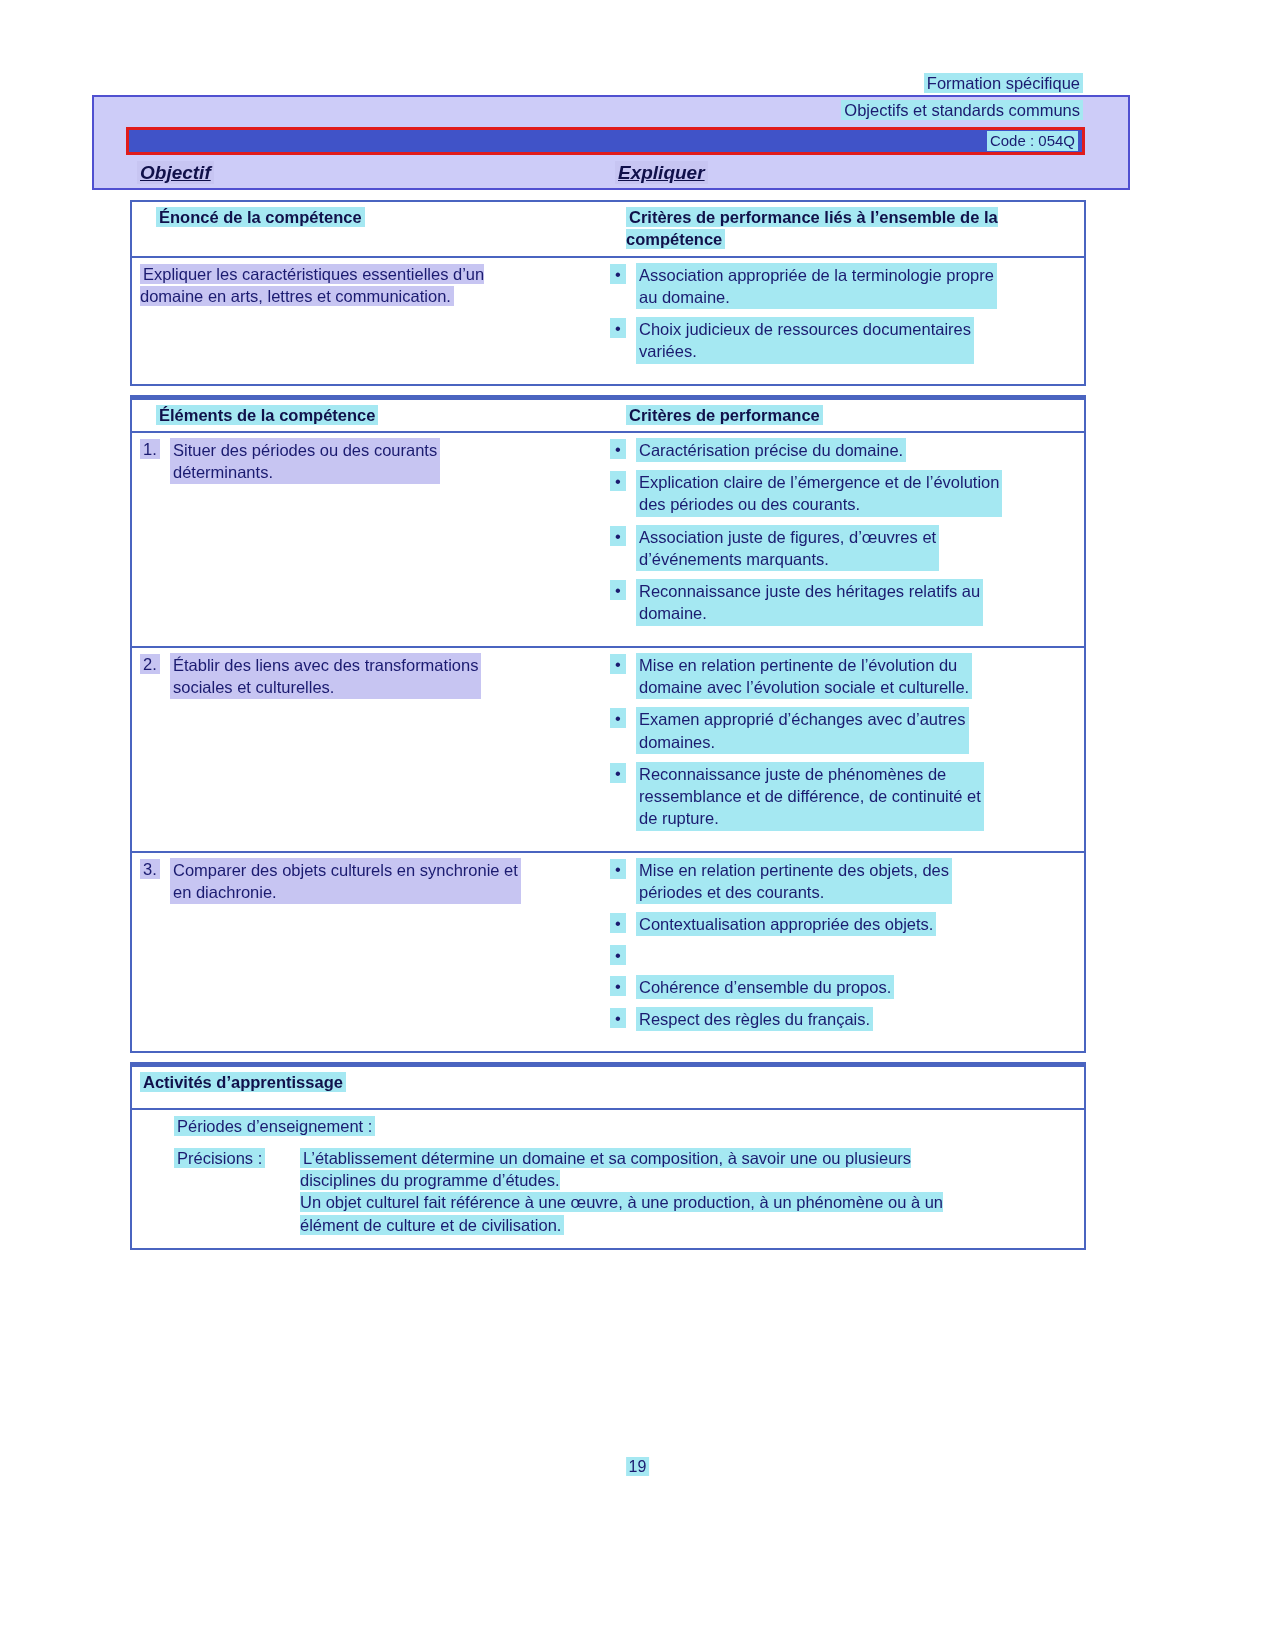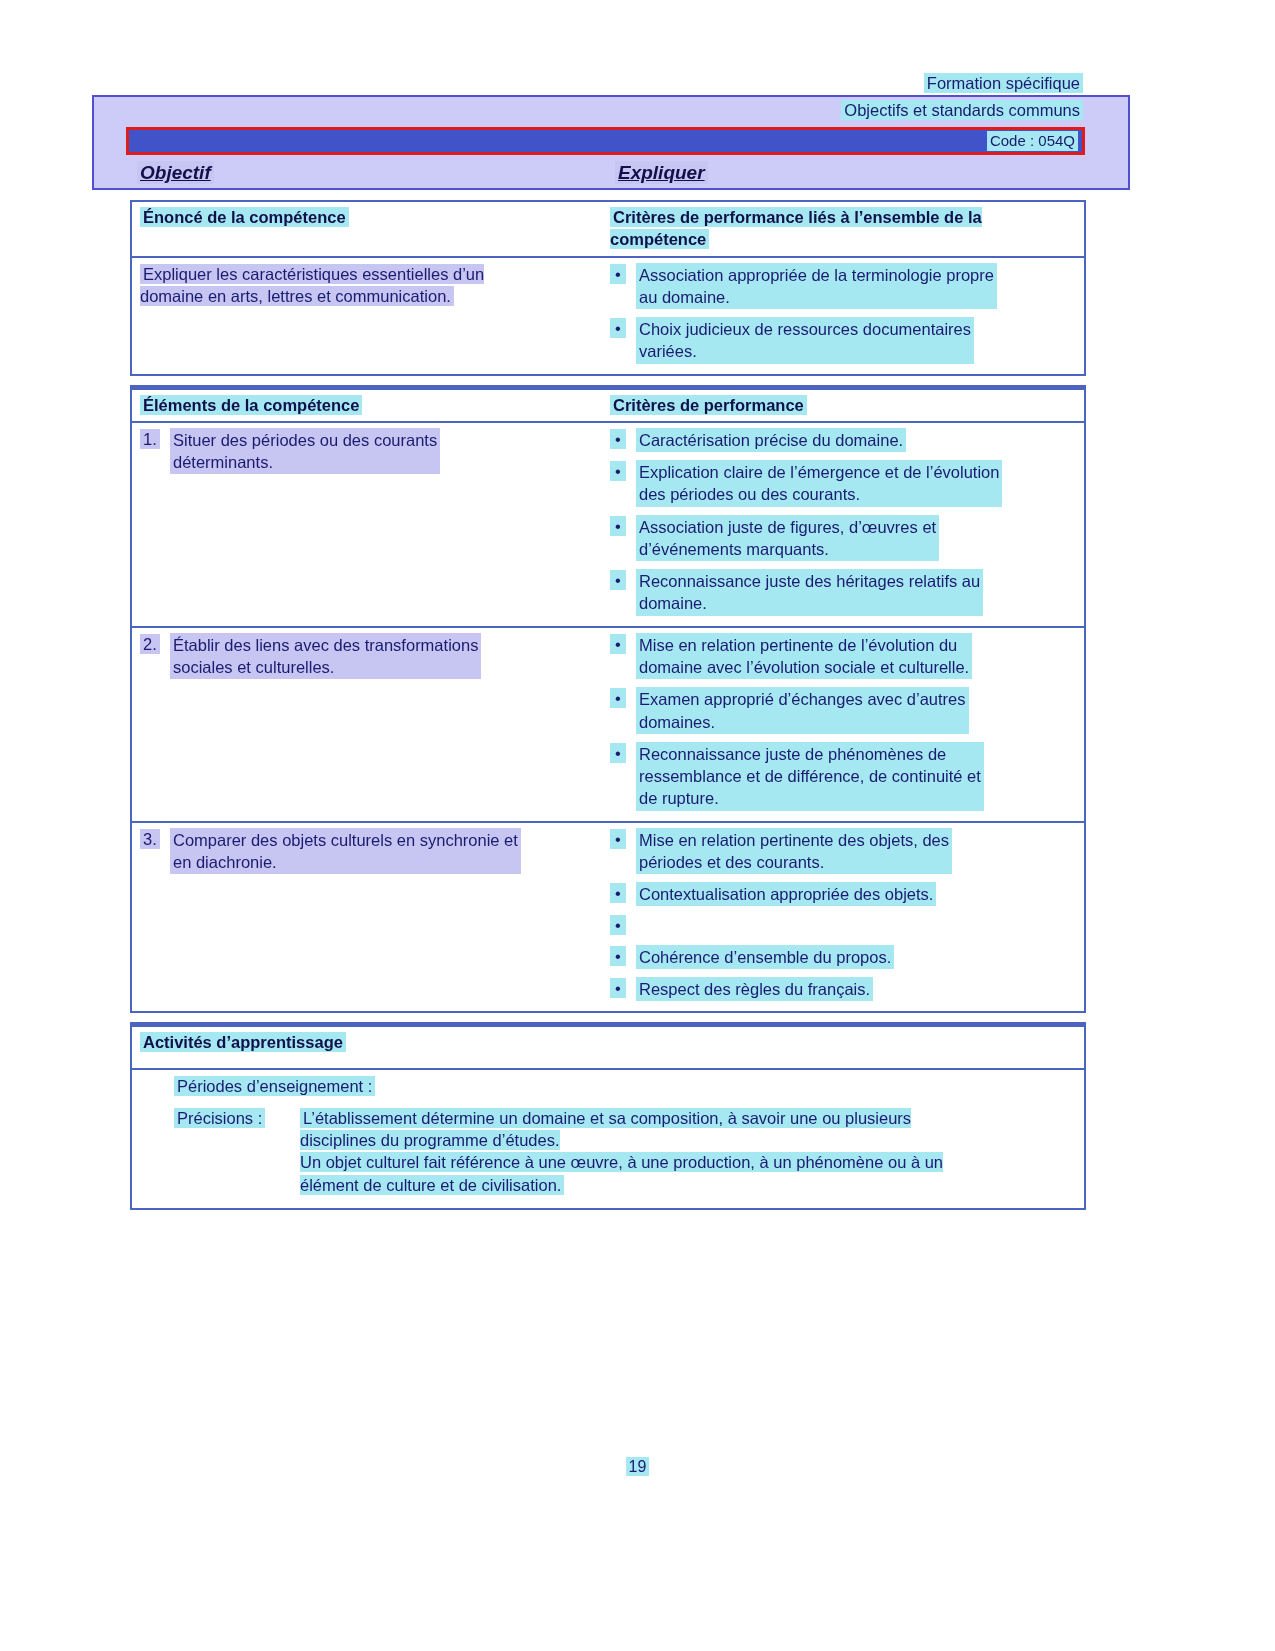--- a/index.html
+++ b/index.html
@@ -58,22 +58,22 @@
   .standard-pos { position: absolute; left: 615px; top: 160px; z-index: 4; }
 
   
   .tables { position: absolute; left: 130px; top: 200px; width: 956px; z-index: 2; }
   .tbl {
     border: 2px solid var(--table-border, #4a64c0);
     background: #ffffff;
     margin-bottom: 9px;
   }
   .tbl.thick-top { border-top-width: 5px; }
-  .trow { display: flex; padding: 5px 8px 10px 8px; }
-  .trow.thead { padding: 4px 8px 5px 8px; border-bottom: 2px solid var(--table-border, #4a64c0); justify-content: center; }
+  .trow { display: flex; padding: 5px 8px 20px 8px; }
+  .trow.thead { padding: 4px 8px 5px 24px; border-bottom: 2px solid var(--table-border, #4a64c0); justify-content: center; }
   .erow { border-top: 2px solid var(--table-border, #4a64c0); }
   .erow.first { border-top: none; }
   .cell-left { width: 470px; flex: 0 0 470px; padding-right: 14px; }
   .cell-right { flex: 1; }
 
   .bullets { display: flex; flex-direction: column; gap: 8px; }
   .bullet-item { display: flex; align-items: flex-start; }
   .bullet-glyph { flex: 0 0 26px; }
   .bullet-glyph .hl { padding: 1px 5px; }
 

